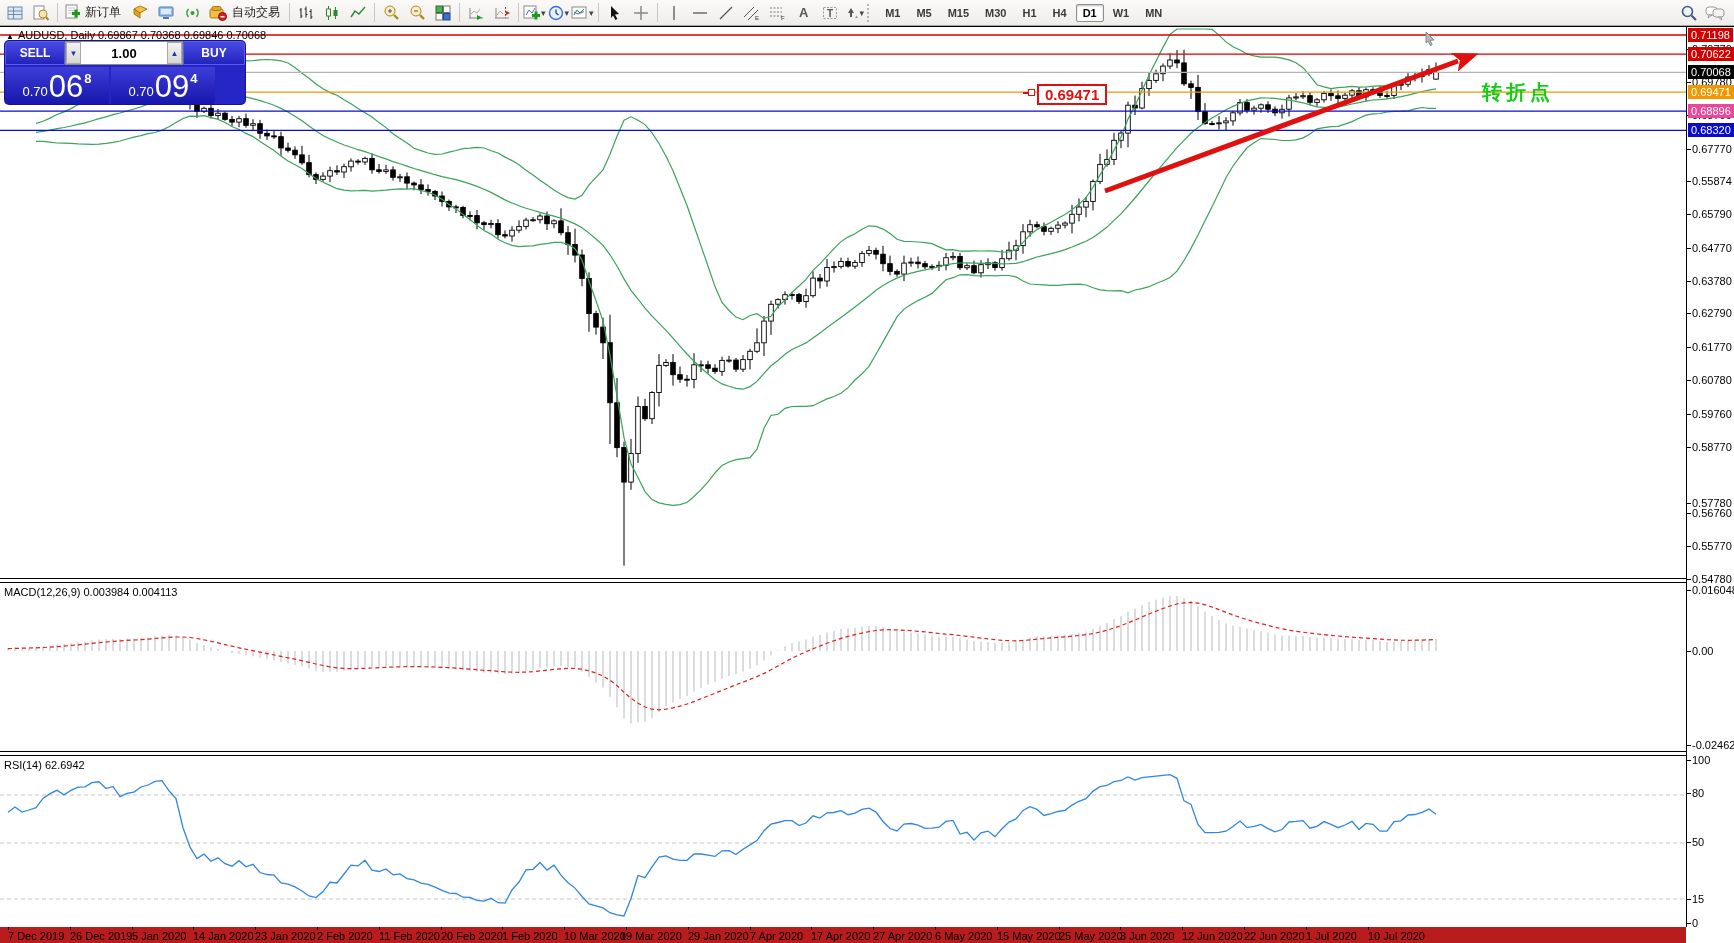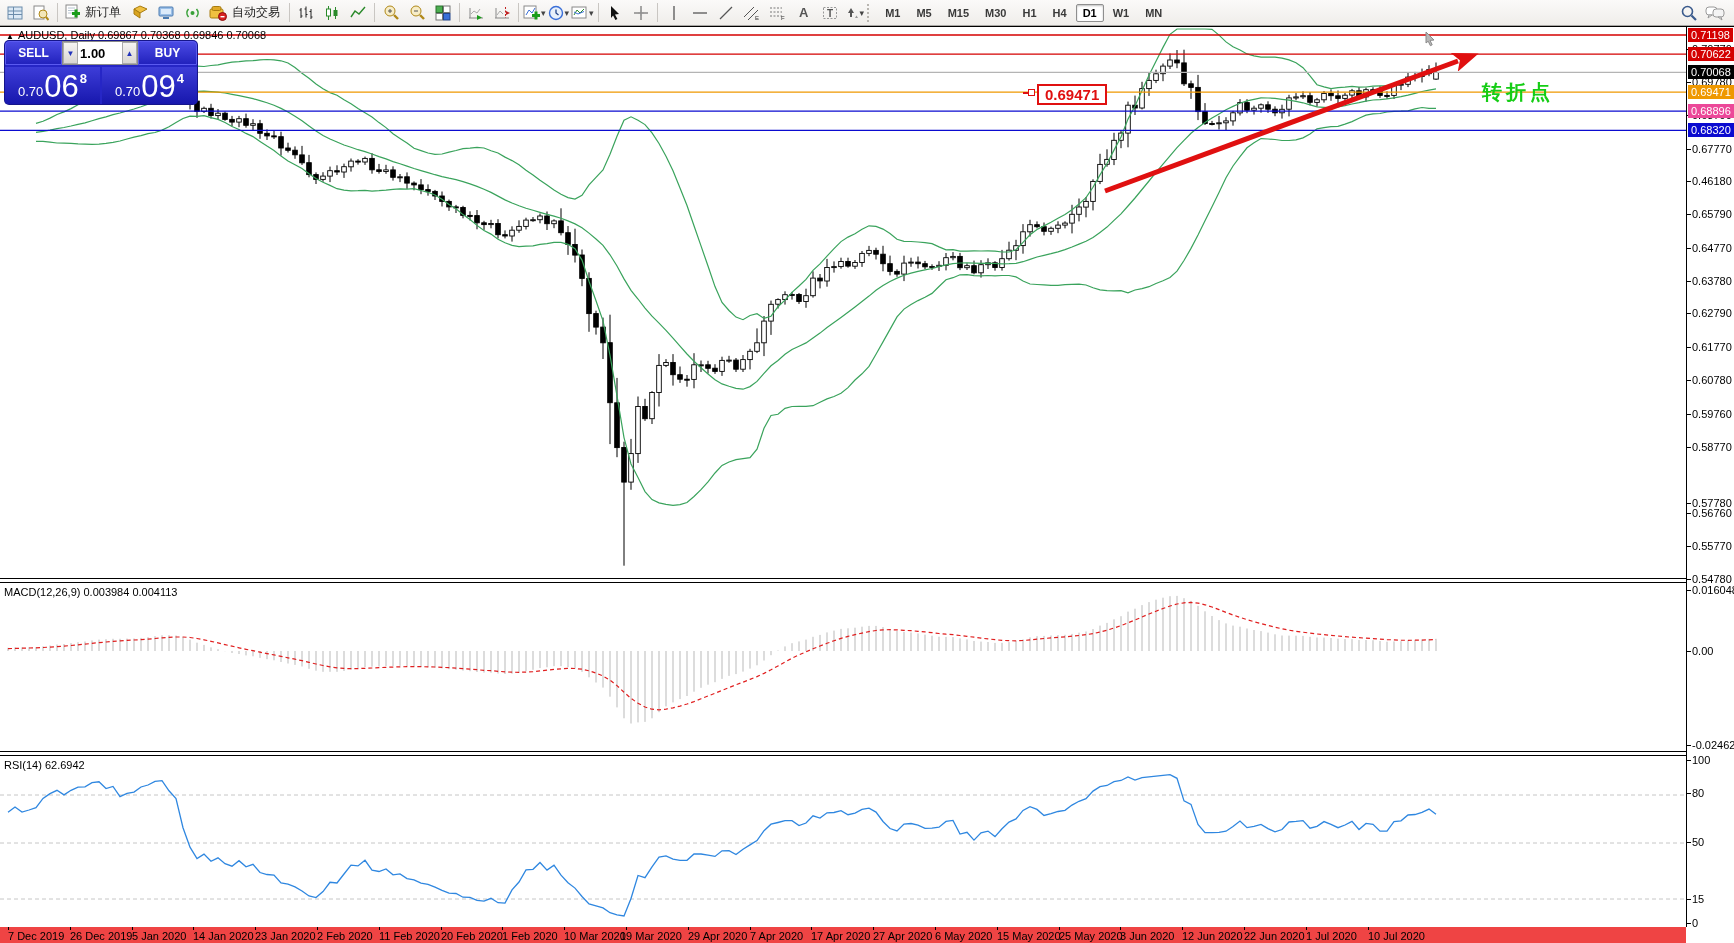--- a/index.html
+++ b/index.html
@@ -21,32 +21,32 @@
   
   #chart-win{position:absolute;left:0;top:26px;width:1734px;height:917px;background:#fff;
     border-top:1px solid #000;box-sizing:border-box;}
   #main-svg,#macd-svg,#rsi-svg{position:absolute;left:0;}
   #main-svg{top:0;}
   .splitter{position:absolute;left:0;width:1734px;height:5px;background:#fff;
     border-top:1px solid #000;border-bottom:1px solid #000;box-sizing:border-box;}
   #chart-title{position:absolute;left:6px;top:2px;font-size:11px;color:#000;z-index:3;white-space:nowrap;}
   #chart-title .mk{font-size:8px;margin-right:4px;}
   
-  #trade-panel{position:absolute;left:5px;top:14px;width:192px;height:63px;z-index:9;
+  #trade-panel{position:absolute;left:5px;top:14px;width:240px;height:63px;z-index:9;
     border-radius:4px;background:#2626c6;box-shadow:0 0 0 1px #15158a;font-family:"Liberation Sans",sans-serif;}
   #tp-row1{display:flex;height:24px;}
   .tp-btn{width:60px;height:24px;background:linear-gradient(#4a4ae4,#2222bd);color:#fff;
     font-weight:bold;font-size:12px;display:flex;align-items:center;justify-content:center;
     border:1px solid #5a5af0;box-sizing:border-box;}
   .tp-btn.sell{border-radius:4px 0 0 0;}
   .tp-btn.buy{border-radius:0 4px 0 0;width:62px;}
   #tp-spin{flex:1;display:flex;background:#fff;border:1px solid #8a8a8a;box-sizing:border-box;}
   .spin-btn{width:15px;background:linear-gradient(#f5f4f2,#d9d6d2);border:1px solid #aaa;
     display:flex;align-items:center;justify-content:center;font-size:8px;color:#2233bb;box-sizing:border-box;}
-  #tp-vol{flex:1;border:none;text-align:left;font-size:13px;font-weight:bold;color:#000;width:40px;outline:none;}
+  #tp-vol{flex:1;border:none;text-align:center;font-size:13px;font-weight:bold;color:#000;width:40px;outline:none;}
   #tp-row2{display:flex;margin-top:2px;height:37px;}
   .tp-price{width:104px;background:linear-gradient(#3d3dd8,#1717ad);color:#fff;display:flex;
     align-items:flex-end;justify-content:center;padding-bottom:2px;box-sizing:border-box;}
   .tp-price:first-child{margin-right:2px;border-radius:0 0 0 4px;}
   .tp-price:last-child{border-radius:0 0 4px 0;}
   .tp-small{font-size:13px;font-weight:normal;margin:0 1px 3px 0;}
   .tp-big{font-size:31px;line-height:31px;}
   .tp-sup{font-size:13px;font-weight:bold;margin:2px 0 16px 1px;}
   
   #price-box{position:absolute;z-index:4;border:2px solid #e01010;background:#fff;color:#e01010;
@@ -55,21 +55,21 @@
   #pb-square{position:absolute;z-index:4;width:5px;height:5px;border:1px solid #e01010;background:#fff;}
   #turn-label{position:absolute;z-index:4;font-size:20px;font-weight:bold;letter-spacing:4px;white-space:nowrap;}
   .pane-label{position:absolute;font-size:11px;color:#000;z-index:3;}
   
   #price-axis{position:absolute;left:1686px;top:0;width:48px;height:900px;background:#fff;
     border-left:1px solid #000;box-sizing:border-box;z-index:5;}
   .tick{position:absolute;left:5px;transform:translateY(-50%);font-size:11px;color:#000;z-index:1;white-space:nowrap;}
   .tick:before{content:"";position:absolute;left:-5px;top:50%;width:4px;height:1px;background:#000;}
   .badge{position:absolute;left:1px;transform:translateY(-50%);font-size:11px;color:#fff;
     padding:1px 3px;z-index:2;white-space:nowrap;}
-  #date-row{position:absolute;left:0;top:900px;width:1686px;height:17px;background:#ef4444;}
+  #date-row{position:absolute;left:0;top:900px;width:1686px;height:17px;background:#b91c1c;}
   .dstub{position:absolute;top:0;width:1px;height:3px;background:#000;}
   .dlabel{position:absolute;top:3px;font-size:11px;color:#000;white-space:nowrap;}
   #mouse-cursor{position:absolute;z-index:10;}
   svg text{font-family:"Liberation Sans",sans-serif;}
 </style>
 </head>
 <body>
 
 <div id="toolbar">
   <div class="tbtn">
@@ -1018,21 +1018,21 @@
       <div class="dlabel" style="left:379px">11 Feb 2020</div>
       <div class="dstub" style="left:441px"></div>
       <div class="dlabel" style="left:441px">20 Feb 2020</div>
       <div class="dstub" style="left:502px"></div>
       <div class="dlabel" style="left:502px">1 Feb 2020</div>
       <div class="dstub" style="left:564px"></div>
       <div class="dlabel" style="left:564px">10 Mar 2020</div>
       <div class="dstub" style="left:626px"></div>
       <div class="dlabel" style="left:620px">19 Mar 2020</div>
       <div class="dstub" style="left:688px"></div>
-      <div class="dlabel" style="left:688px">29 Apr 2020</div>
+      <div class="dlabel" style="left:688px">29 Jan 2020</div>
       <div class="dstub" style="left:750px"></div>
       <div class="dlabel" style="left:750px">7 Apr 2020</div>
       <div class="dstub" style="left:811px"></div>
       <div class="dlabel" style="left:811px">17 Apr 2020</div>
       <div class="dstub" style="left:873px"></div>
       <div class="dlabel" style="left:873px">27 Apr 2020</div>
       <div class="dstub" style="left:935px"></div>
       <div class="dlabel" style="left:935px">6 May 2020</div>
       <div class="dstub" style="left:997px"></div>
       <div class="dlabel" style="left:997px">15 May 2020</div>
@@ -1047,21 +1047,21 @@
       <div class="dstub" style="left:1306px"></div>
       <div class="dlabel" style="left:1306px">1 Jul 2020</div>
       <div class="dstub" style="left:1368px"></div>
       <div class="dlabel" style="left:1368px">10 Jul 2020</div>
     </div>
   <div id="price-axis">
       <div class="tick" style="top:22.2px">0.70770</div>
       <div class="tick" style="top:54.9px">0.69780</div>
       <div class="tick" style="top:87.7px">0.68790</div>
       <div class="tick" style="top:121.5px">0.67770</div>
-      <div class="tick" style="top:154.3px">0.46180</div>
+      <div class="tick" style="top:154.3px">0.55874</div>
       <div class="tick" style="top:187.0px">0.65790</div>
       <div class="tick" style="top:220.8px">0.64770</div>
       <div class="tick" style="top:253.6px">0.63780</div>
       <div class="tick" style="top:286.4px">0.62790</div>
       <div class="tick" style="top:320.1px">0.61770</div>
       <div class="tick" style="top:352.9px">0.60780</div>
       <div class="tick" style="top:386.7px">0.59760</div>
       <div class="tick" style="top:419.5px">0.58770</div>
       <div class="tick" style="top:476px">0.57780</div>
       <div class="tick" style="top:486.0px">0.56760</div>

